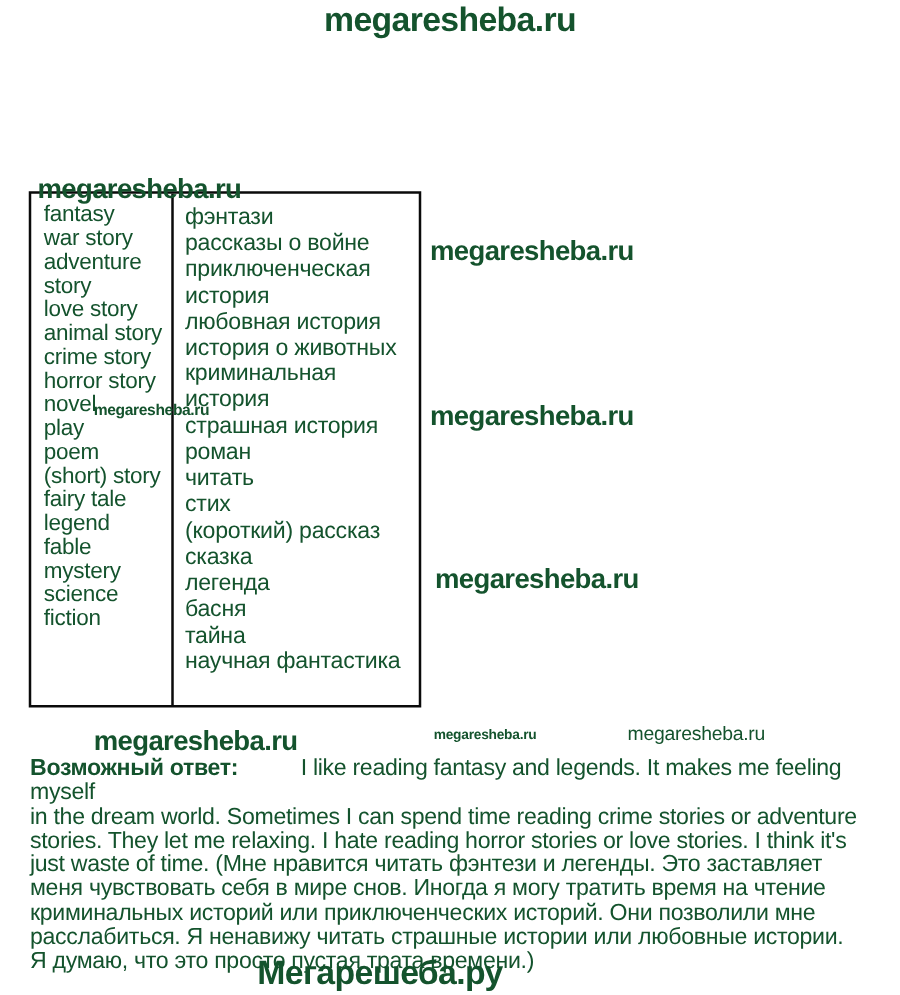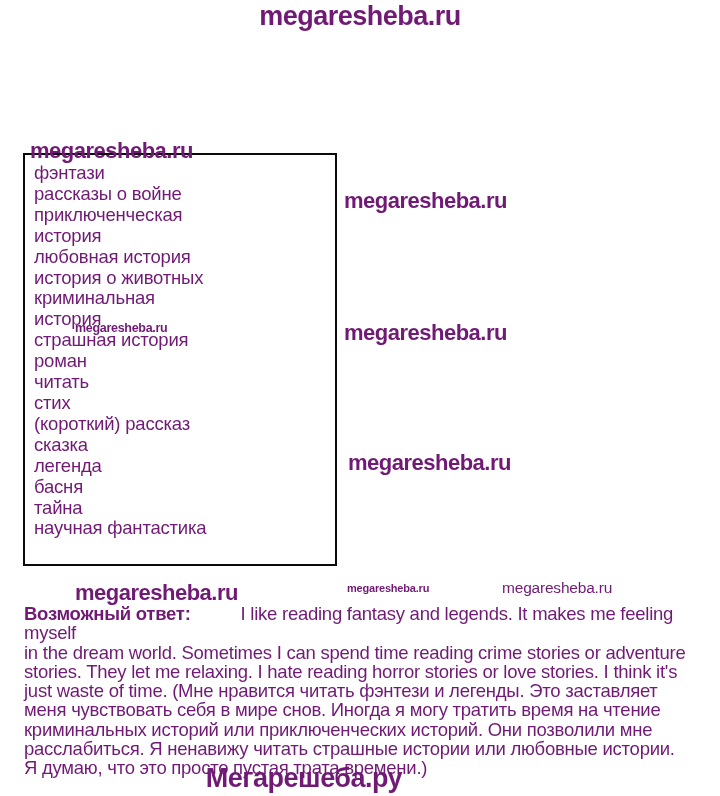--- a/index.html
+++ b/index.html
@@ -1,20 +1,20 @@
 <!DOCTYPE html>
 <html><head>
 <meta charset="utf-8">
 <style>
   html,body{margin:0;padding:0;background:#ffffff;}
   .page{
     position:relative;
     width:720px;height:796px;
     background:#ffffff;
-    color:#701a75;
+    color:#14532d;
     font-family:"Liberation Sans", sans-serif;
     overflow:hidden;
     border-radius:23px;
   }
   
   .title-wm{
     position:absolute;top:1px;left:0;width:720px;
     text-align:center;
     font-size:27px;font-weight:bold;letter-spacing:-0.5px;
   }
@@ -71,20 +71,38 @@
 </style>
 </head>
 <body>
 
 <div class="page">
 
   <div class="title-wm">megaresheba.ru</div>
 
 
   <div class="cat-table">
+    <div class="col col-en">fantasy
+war story
+adventure
+story
+love story
+animal story
+crime story
+horror story
+novel
+play
+poem
+(short) story
+fairy tale
+legend
+fable
+mystery
+science
+fiction</div>
     <div class="col col-ru">фэнтази
 рассказы о войне
 приключенческая
 история
 любовная история
 история о животных
 криминальная
 история
 страшная история
 роман

